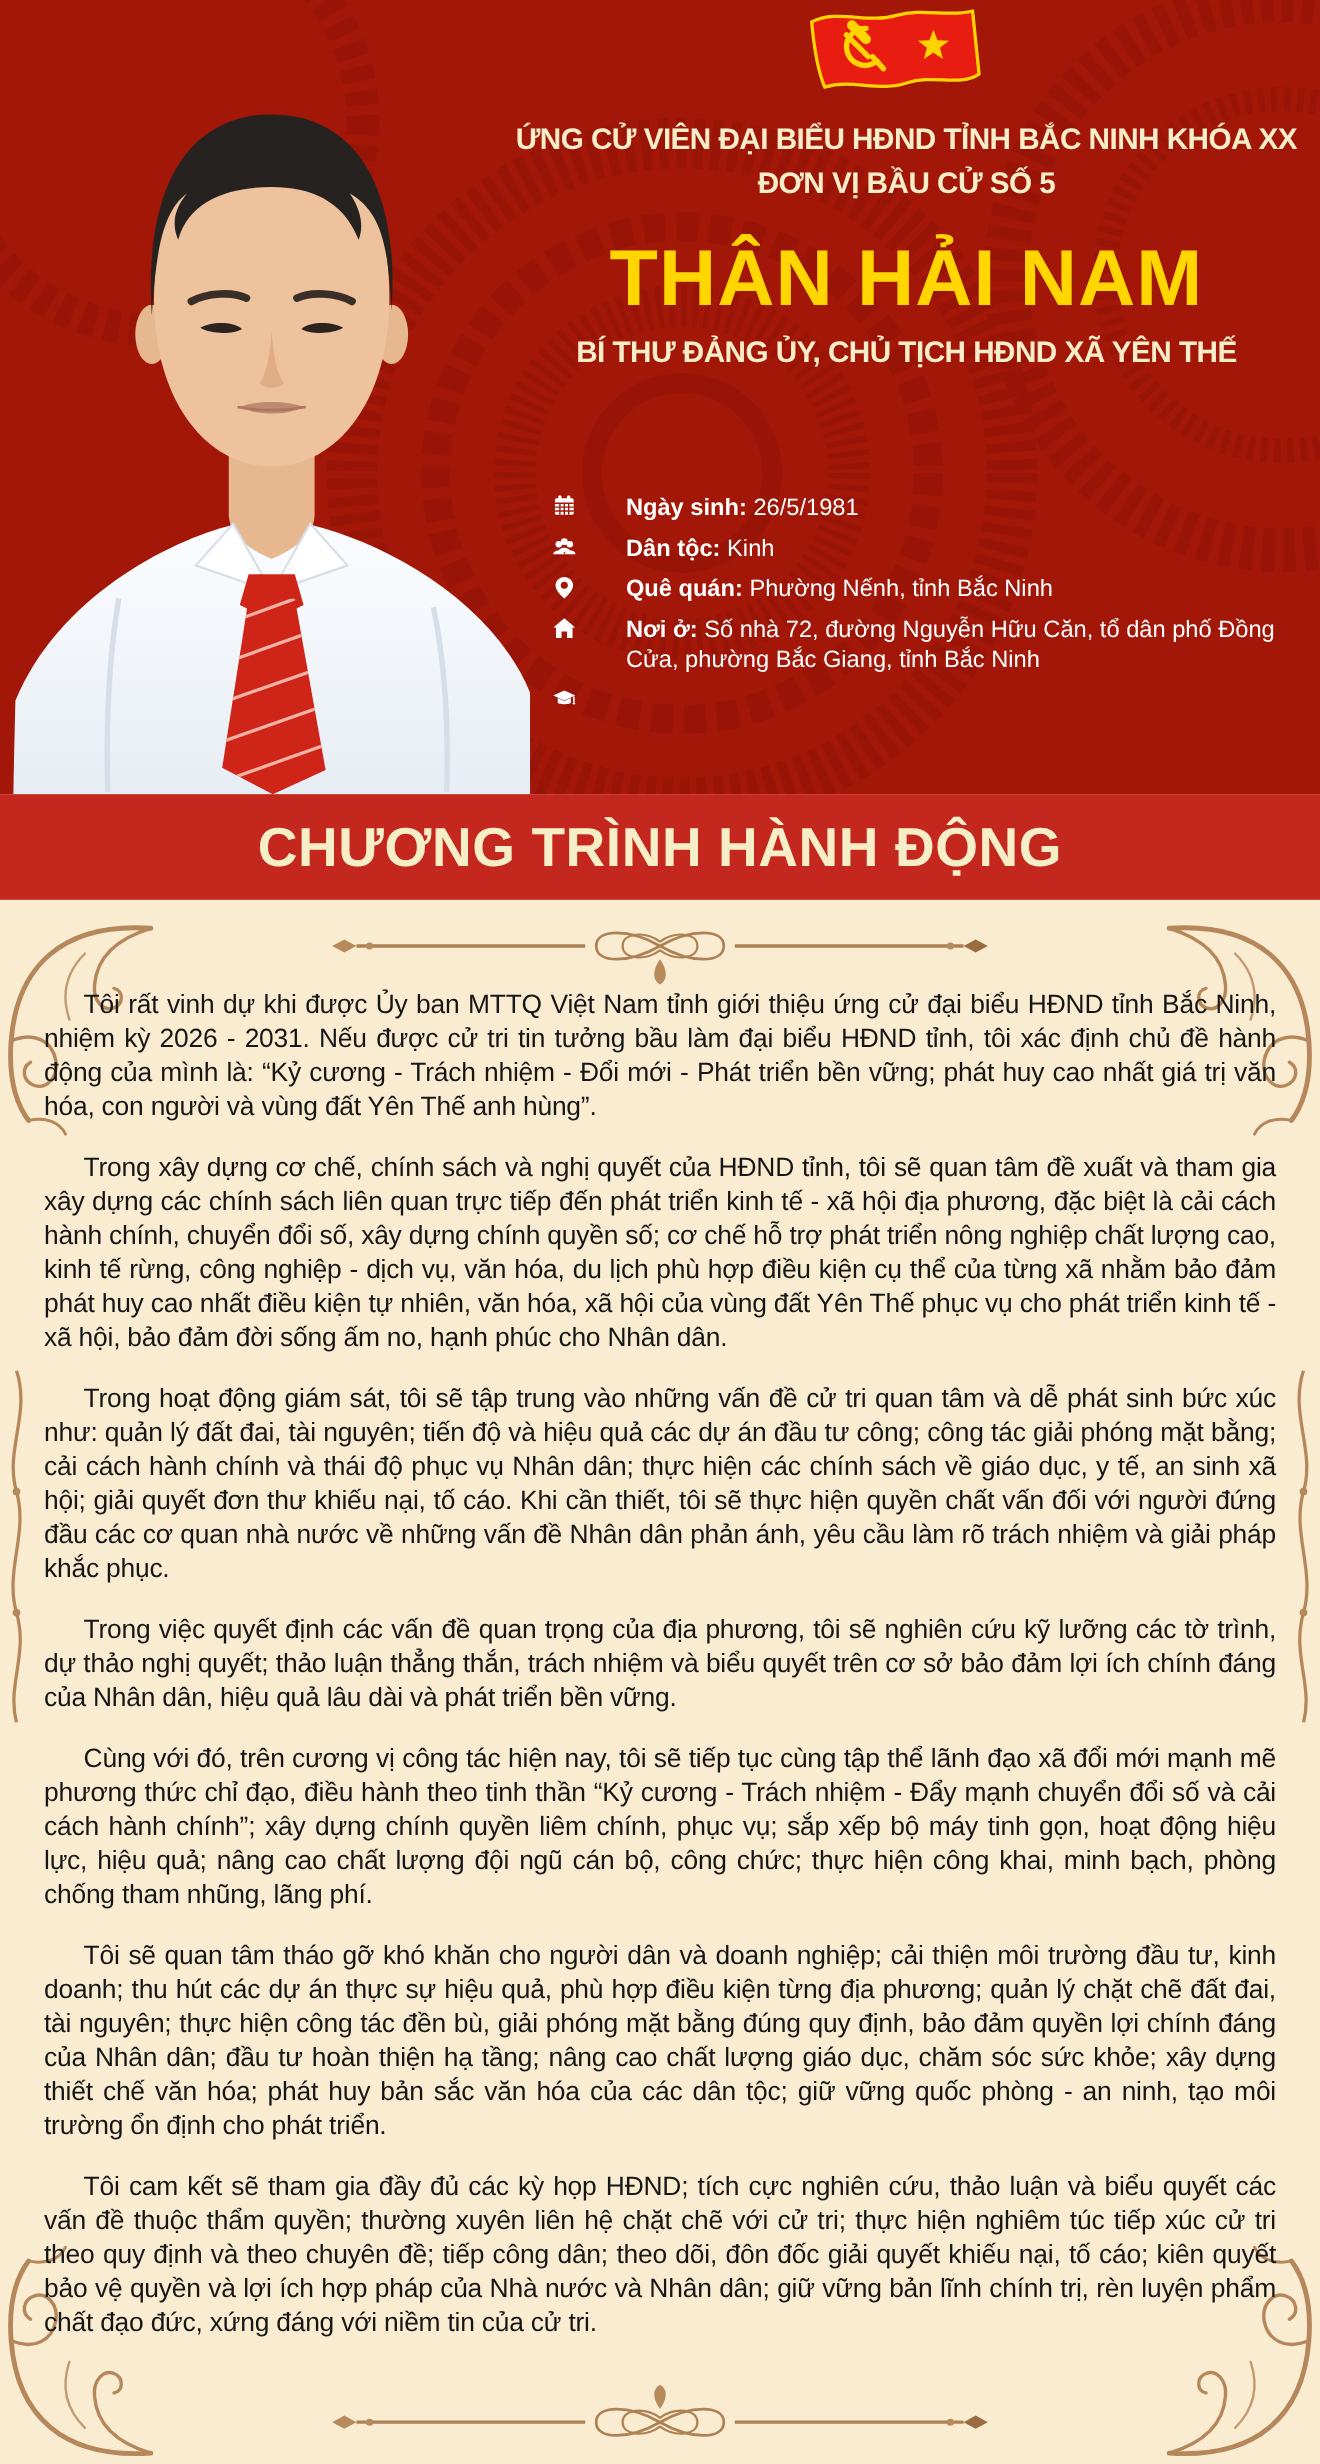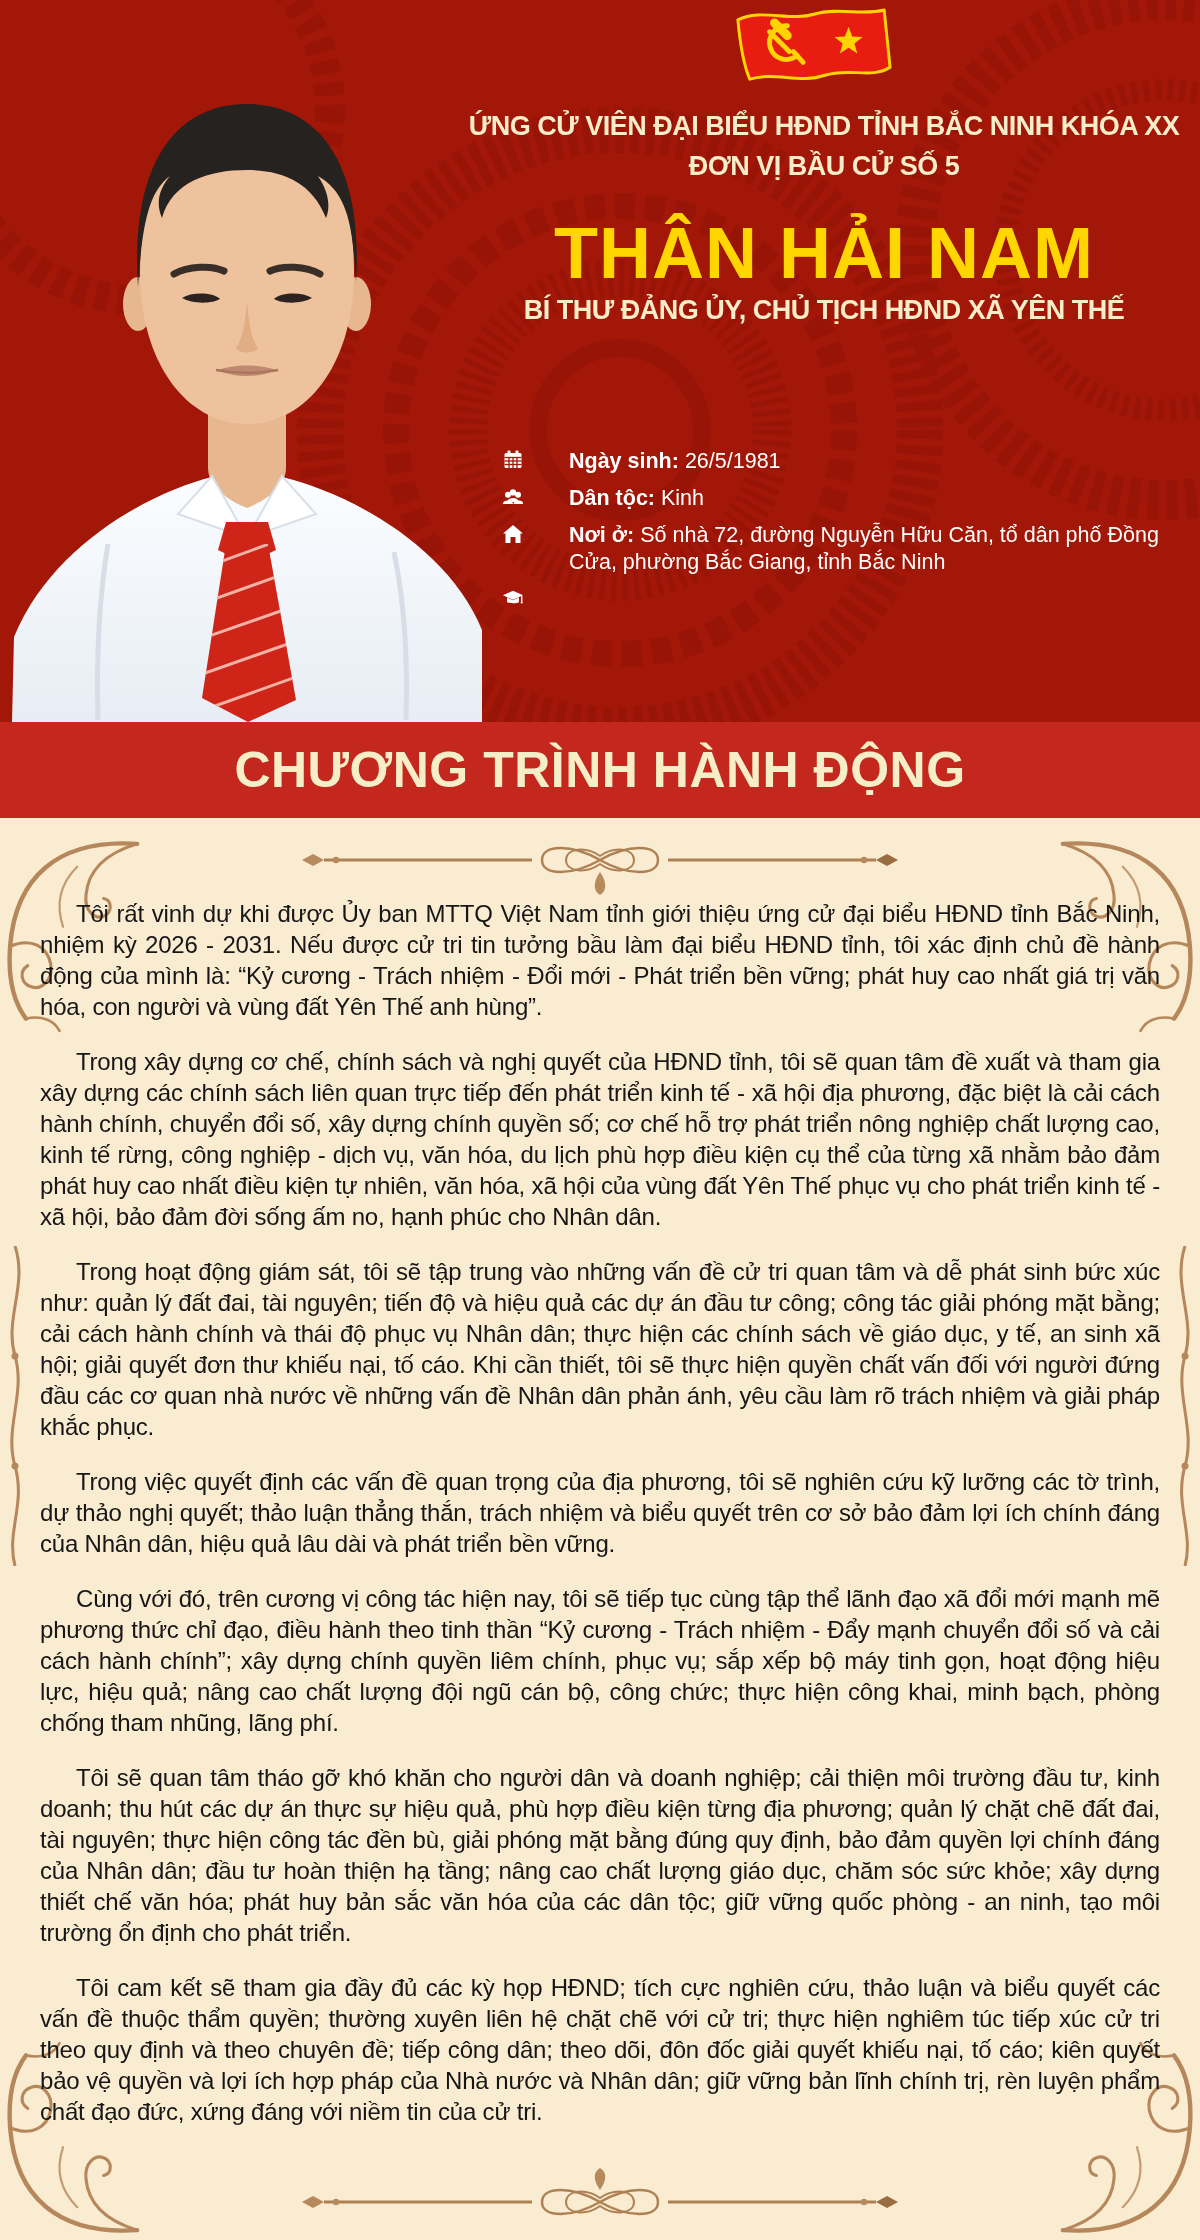--- a/index.html
+++ b/index.html
@@ -10,21 +10,21 @@
     padding-left:20px;
   }
   
   .top{position:absolute;left:0;top:0;width:1200px;height:722px;background:#a31708;}
   .drum{position:absolute;left:0;top:0;width:1200px;height:722px;}
   .flag{position:absolute;left:728px;top:6px;width:168px;height:94px;}
   .headlines{position:absolute;left:452px;top:0;width:744px;text-align:center;color:#f7eec9;}
   .hl1{margin-top:106px;font-size:27px;font-weight:bold;letter-spacing:-0.5px;line-height:40px;}
   .hl2{font-size:27px;font-weight:bold;letter-spacing:-0.5px;line-height:40px;}
   .cand-name{margin-top:28px;font-size:72px;font-weight:bold;color:#ffd600;letter-spacing:1px;line-height:78px;}
-  .cand-pos{font-size:27px;font-weight:bold;letter-spacing:-0.5px;line-height:36px;}
+  .cand-pos{margin-top:10px;font-size:27px;font-weight:bold;letter-spacing:-0.5px;line-height:36px;}
   
   .portrait{position:absolute;left:12px;top:52px;width:470px;height:670px;}
   .portrait svg{width:100%;height:100%;display:block;}
   
   .info{position:absolute;left:502px;top:448px;width:696px;color:#fff;font-size:21.5px;line-height:27px;}
   .info-row{display:flex;align-items:flex-start;margin-bottom:10px;gap:33px;}
   .info-ico{flex:0 0 24px;width:24px;height:24px;margin-right:10px;margin-top:1px;}
   .info-ico svg{width:22px;height:22px;display:block;}
   .info-text b{font-weight:bold;margin-right:6px;}
   
@@ -159,20 +159,29 @@
               <path d="M1,18.5 c0,-5 11,-5 11,0 Z"></path>
               <circle cx="17.5" cy="8.5" r="3.2"></circle>
               <path d="M12.5,18.5 c0,-5 11,-5 10.5,0 Z"></path>
               <circle cx="12" cy="6" r="3.4"></circle>
               <path d="M6,16.5 c0,-6 12,-6 12,0 Z"></path>
             </svg>
         </span>
         <span class="info-text"><b>Dân tộc:</b><span>Kinh</span></span>
       </div>
 
+      <div class="info-row">
+        <span class="info-ico">
+          <svg viewBox="0 0 22 22">
+              <path d="M11,1.5 C15.4,1.5 19,5 19,9.2 C19,14.5 11,21 11,21 C11,21 3,14.5 3,9.2 C3,5 6.6,1.5 11,1.5 Z" fill="#fff"></path>
+              <circle cx="11" cy="9" r="3.2" fill="#a31708"></circle>
+            </svg>
+        </span>
+        <span class="info-text"><b>Quê quán:</b><span>Phường Nếnh, tỉnh Bắc Ninh</span></span>
+      </div>
 
       <div class="info-row">
         <span class="info-ico">
           <svg viewBox="0 0 22 22">
               <path d="M11,2 L21,10.5 L18.5,10.5 L18.5,20 L13.5,20 L13.5,14 L8.5,14 L8.5,20 L3.5,20 L3.5,10.5 L1,10.5 Z" fill="#fff"></path>
             </svg>
         </span>
         <span class="info-text"><b>Nơi ở:</b><span>Số nhà 72, đường Nguyễn Hữu Căn, tổ dân phố Đồng Cửa, phường Bắc Giang, tỉnh Bắc Ninh</span></span>
       </div>
 

